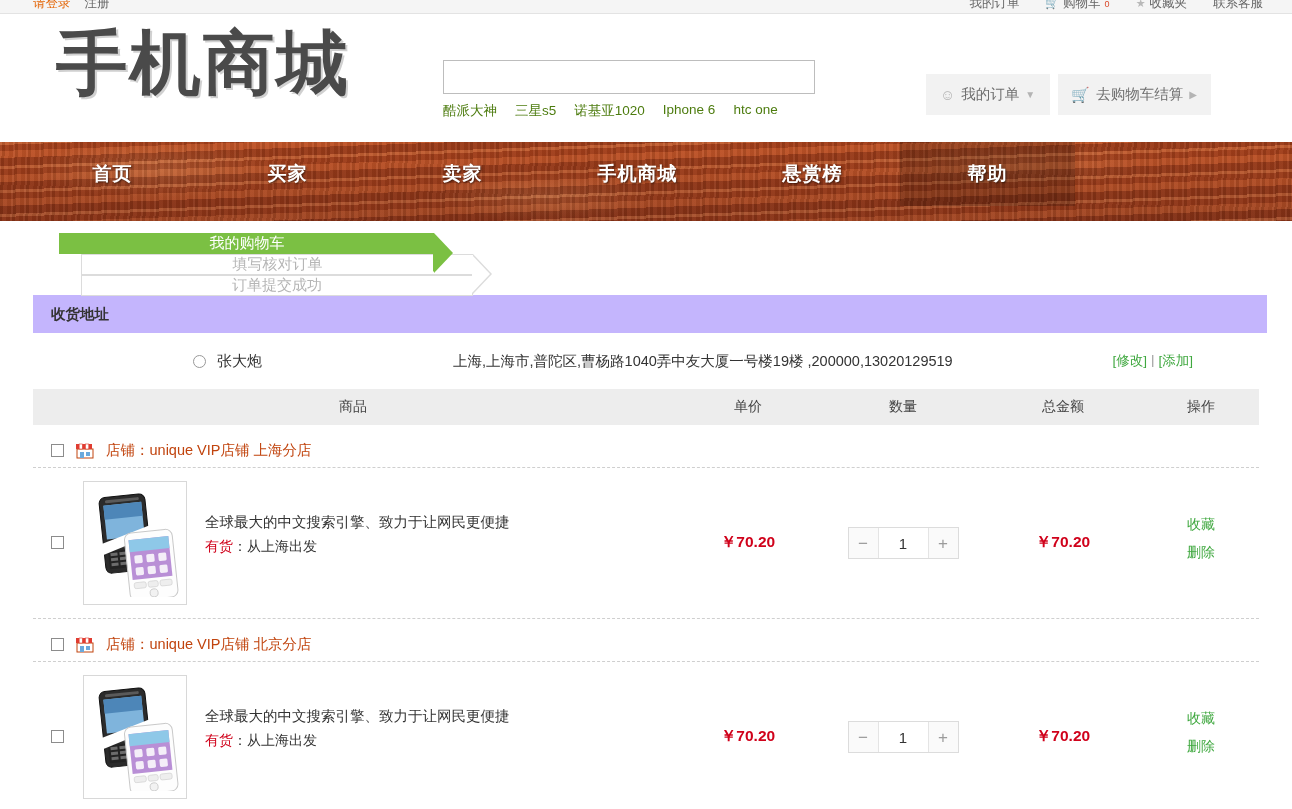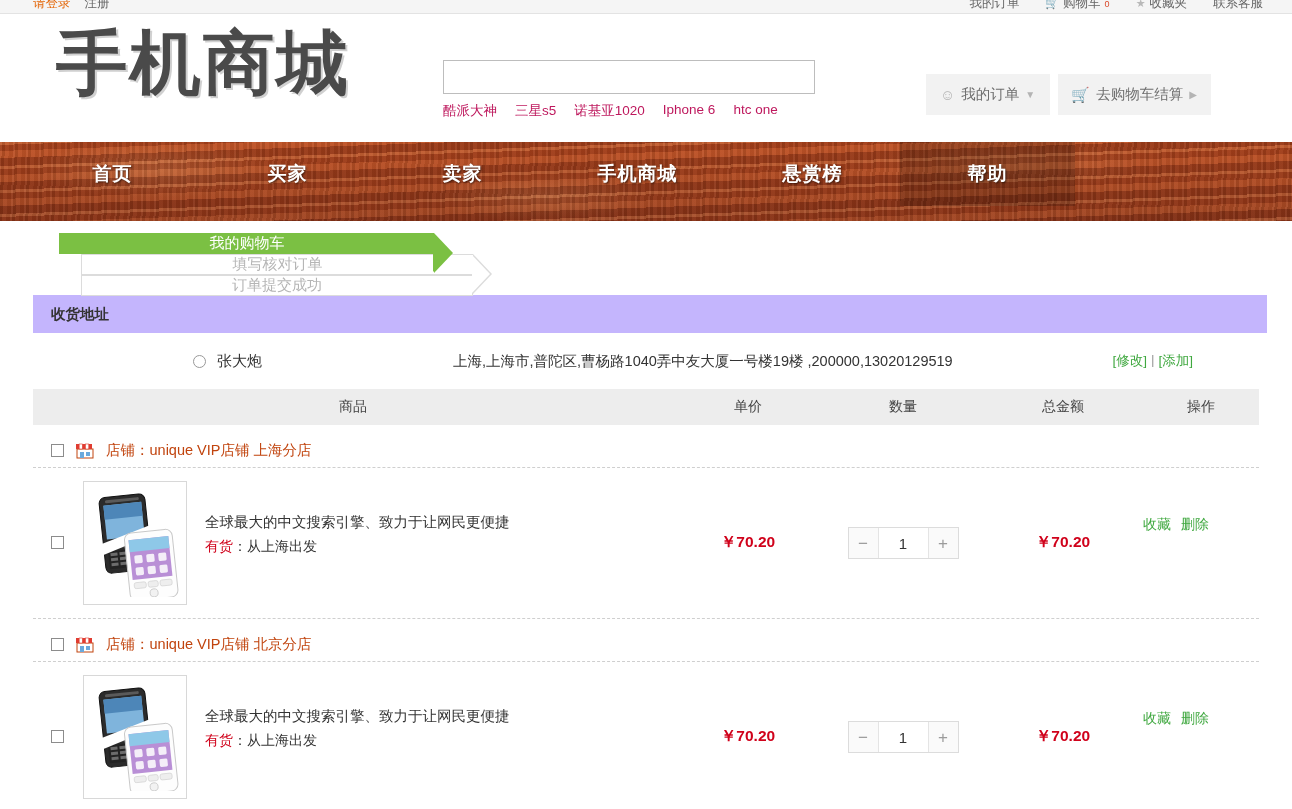--- a/index.html
+++ b/index.html
@@ -78,21 +78,21 @@
     letter-spacing: 6px;
     cursor: pointer;
     font-family: "Liberation Sans", sans-serif;
   }
   .hotwords {
     margin-top: 8px;
     display: flex; gap: 18px;
     font-size: 13.5px;
     color: #888;
   }
-  .hotwords a { color: #be185d; text-decoration: none; }
+  .hotwords a { color: #4d7c0f; text-decoration: none; }
 
   .head-btns { position: absolute; right: 56px; top: 60px; display: flex; gap: 8px; }
   .head-btn {
     height: 41px;
     min-width: 124px;
     background: #f2f2f2;
     border: none;
     display: flex; align-items: center; justify-content: center; gap: 6px;
     font-size: 14.5px; color: #6f6f6f;
     padding: 0 14px;
@@ -264,21 +264,21 @@
     border-left: 1px solid #e4e4e4; border-right: 1px solid #e4e4e4;
     text-align: center; font-size: 15px; color: #333; outline: none;
     font-family: "Liberation Sans", sans-serif;
   }
   .col-total {
     position: absolute; left: 950px; width: 160px; top: 50%; margin-top: -11px;
     text-align: center; color: #d0021b; font-size: 15.5px; font-weight: bold;
   }
   .col-ops {
     position: absolute; left: 1110px; width: 116px; top: 50%; margin-top: -27px;
-    text-align: center; display: flex; gap: 10px;
+    text-align: center; display: flex; flex-direction: column; gap: 10px;
   }
   .col-ops a { color: #3fa83f; text-decoration: none; font-size: 14px; }
 
   .footer-ops {
     width: 1226px; margin-left: 8px;
     height: 40px; display: flex; align-items: center; gap: 7px;
     padding-left: 18px;
   }
   .footer-ops a { color: #3fa83f; text-decoration: none; font-size: 14.5px; }
 </style>

